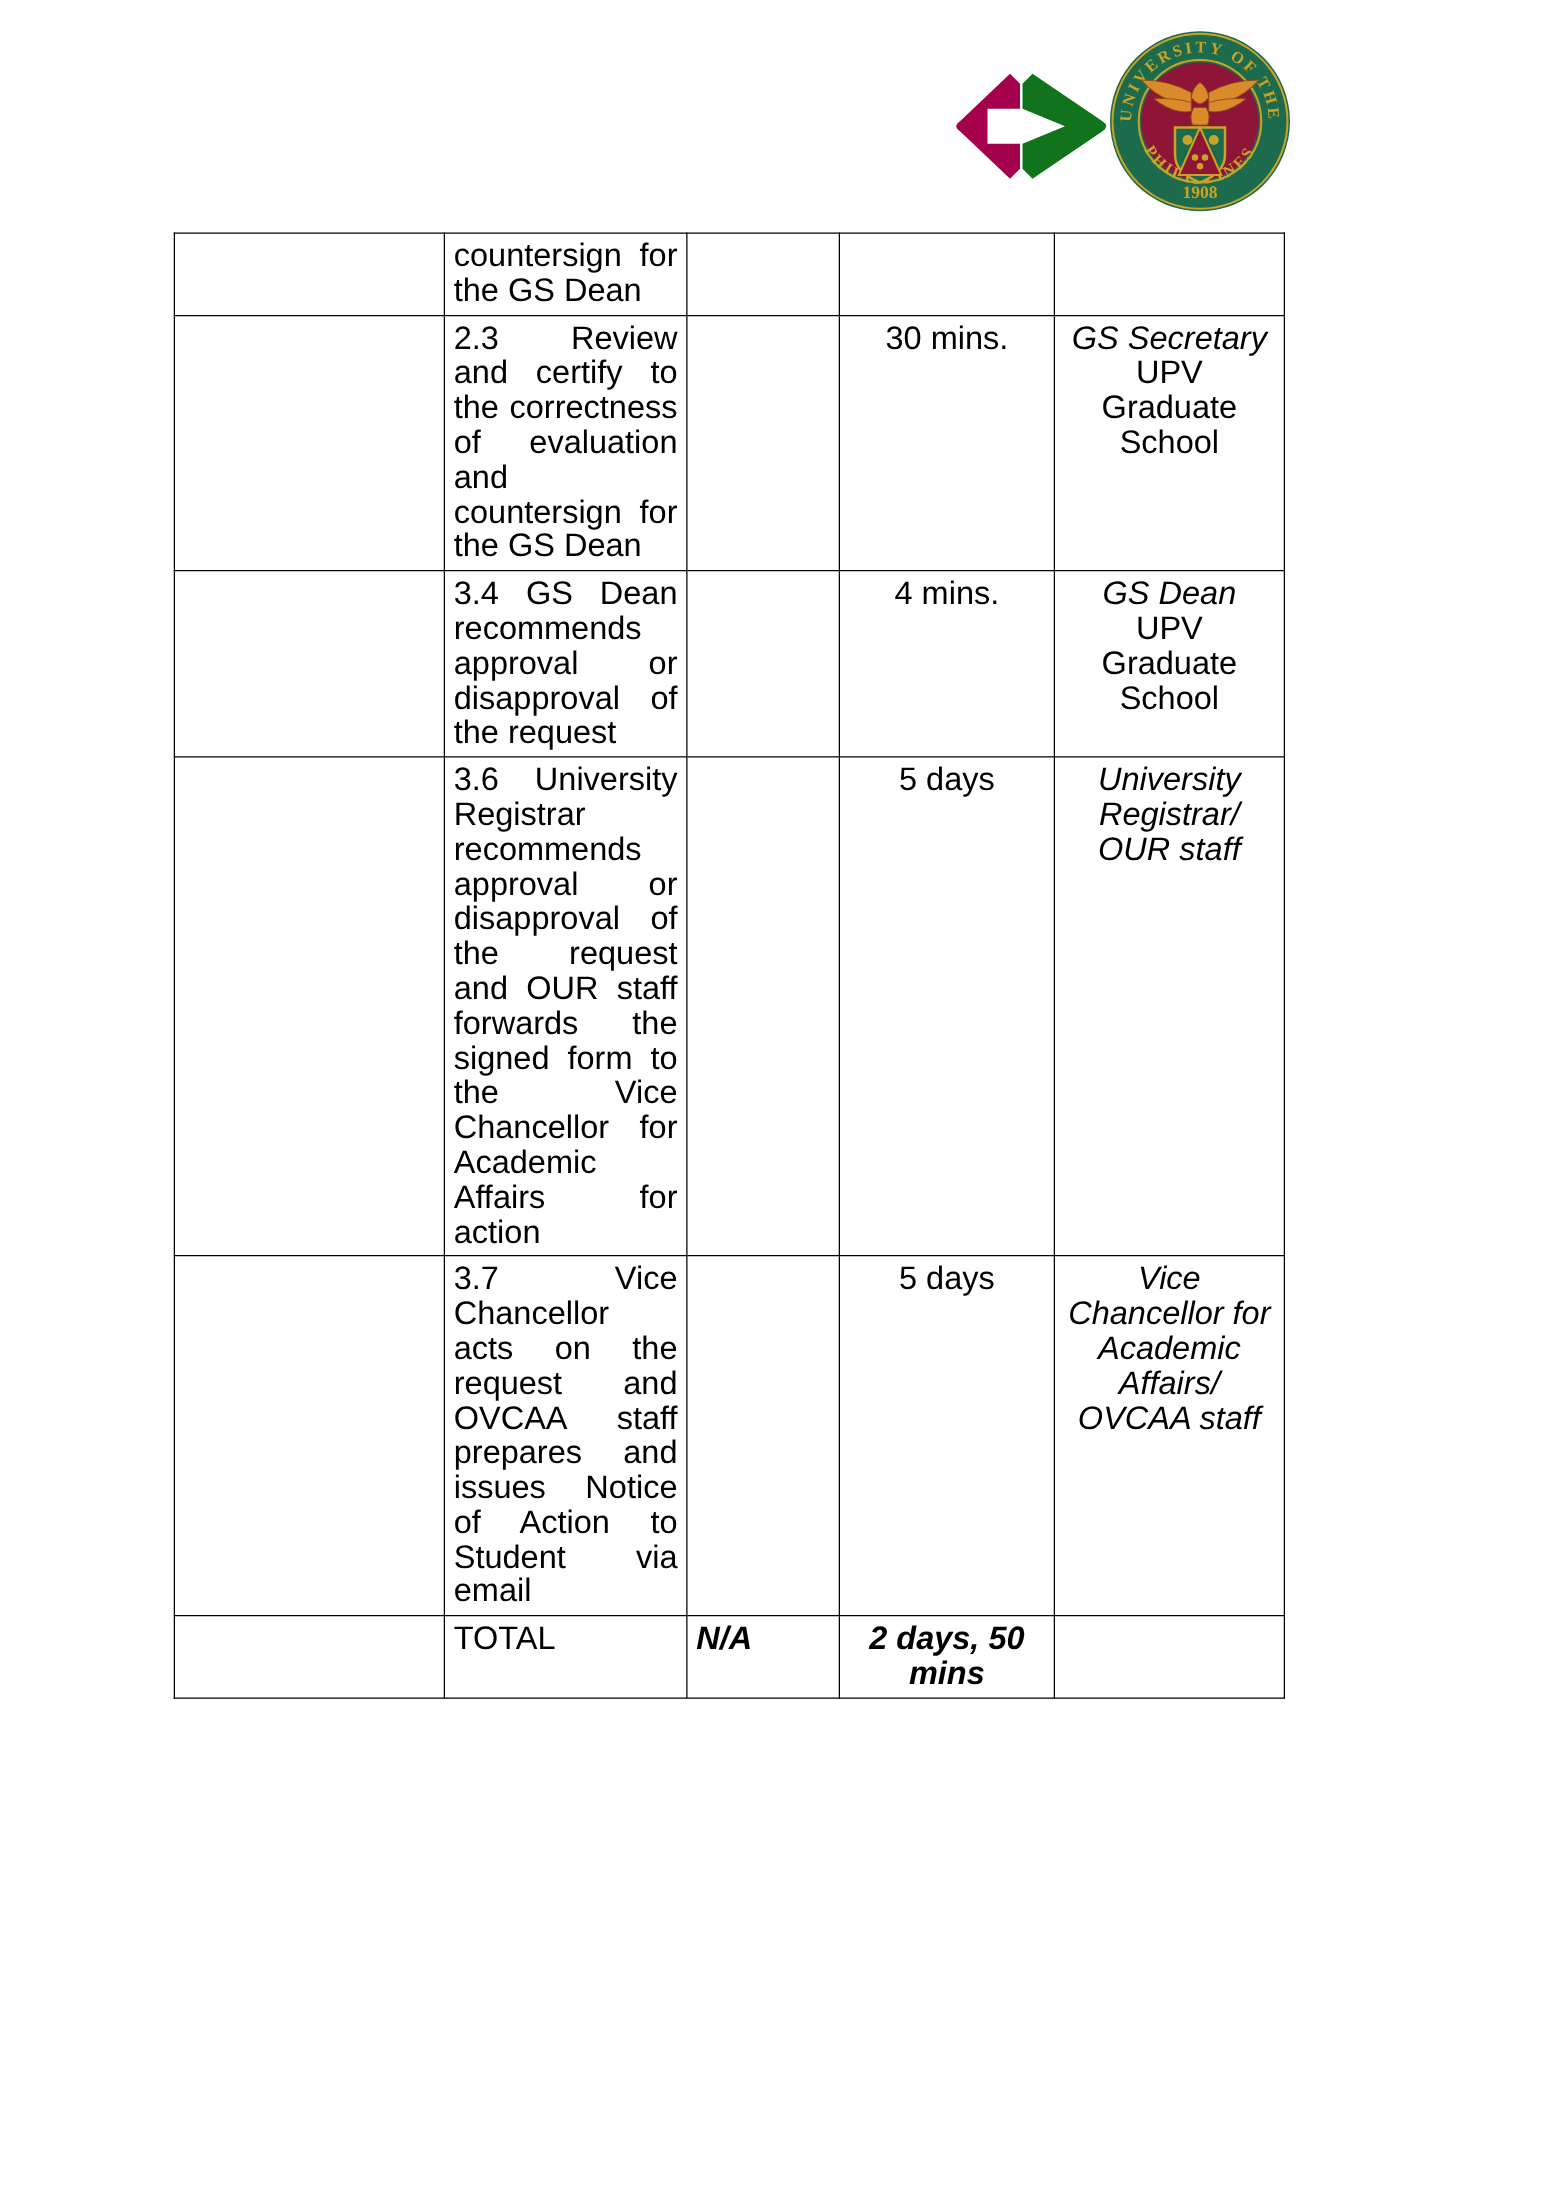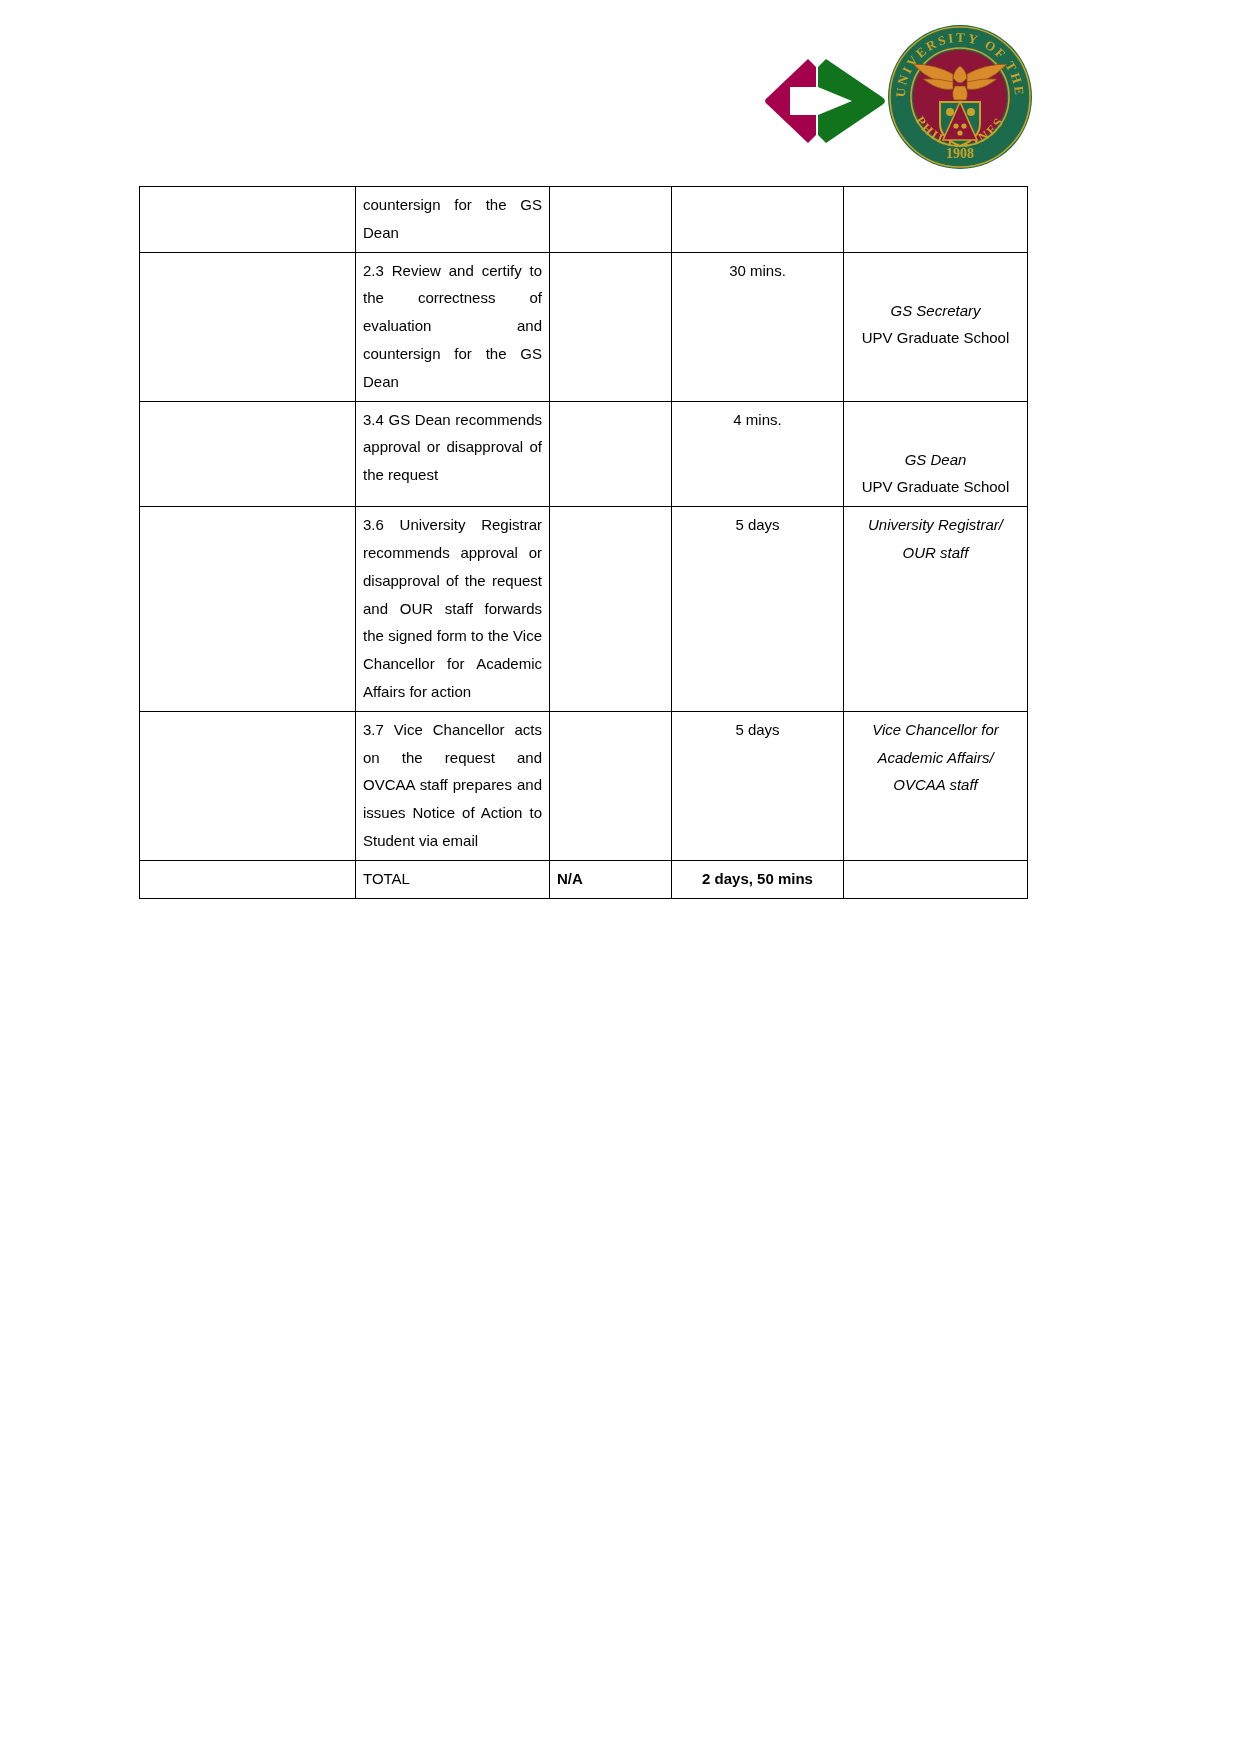--- a/index.html
+++ b/index.html
@@ -56,47 +56,47 @@
     left: 139px;
     top: 186px;
     border-collapse: collapse;
     table-layout: fixed;
     width: 888px;
   }
   .doc-table td {
     border: 1px solid #000000;
     padding: 4px 7px 5px 7px;
     vertical-align: top;
-    font-size: 15px;
+    font-size: 26px;
     line-height: 27.8px;
   }
   
   col.c1 { width: 216px; }
   col.c2 { width: 194px; }
   col.c3 { width: 122px; }
   col.c4 { width: 172px; }
   col.c5 { width: 184px; }
 
   
   .just {
     text-align: justify;
     text-align-last: left;
     hyphens: none;
   }
   .just-client {
     text-align: justify;
     text-align-last: left;
   }
-  .bold { font-weight: bold; }
+  .bold { font-weight: bold; font-style: italic; }
   .person {
     text-align: center;
     vertical-align: middle;
     line-height: 27.8px;
   }
-  .person .role { font-style: italic; display: block; margin-top: 40px; }
+  .person .role { font-style: italic; display: block; }
   .person .office { font-style: normal; display: block; }
   .person-ital-all { font-style: italic; }
   .fee-cell { vertical-align: middle; }
   .time-cell { vertical-align: middle; text-align: center; }
   .empty-cell { }
   .total-label { font-weight: normal; vertical-align: middle; }
 </style>
 </head>
 <body>
 

